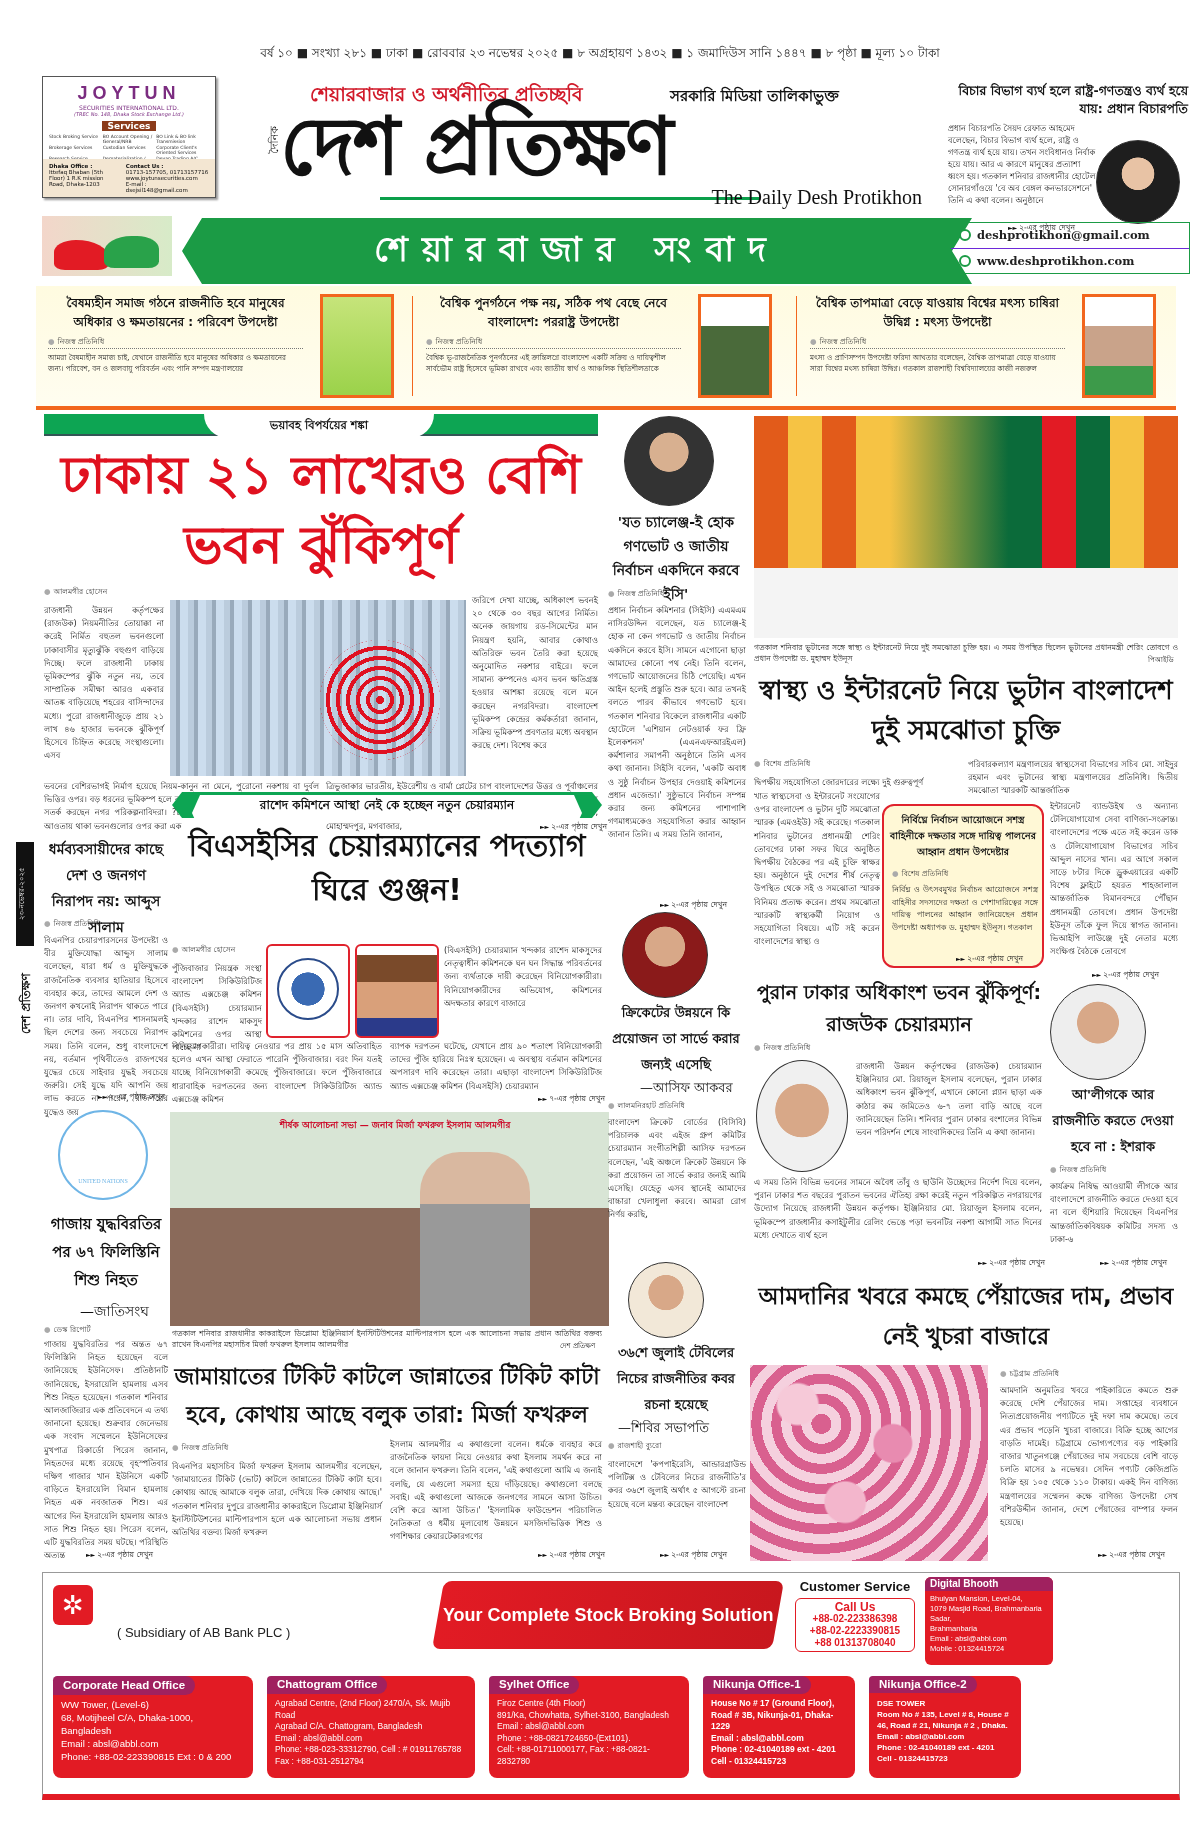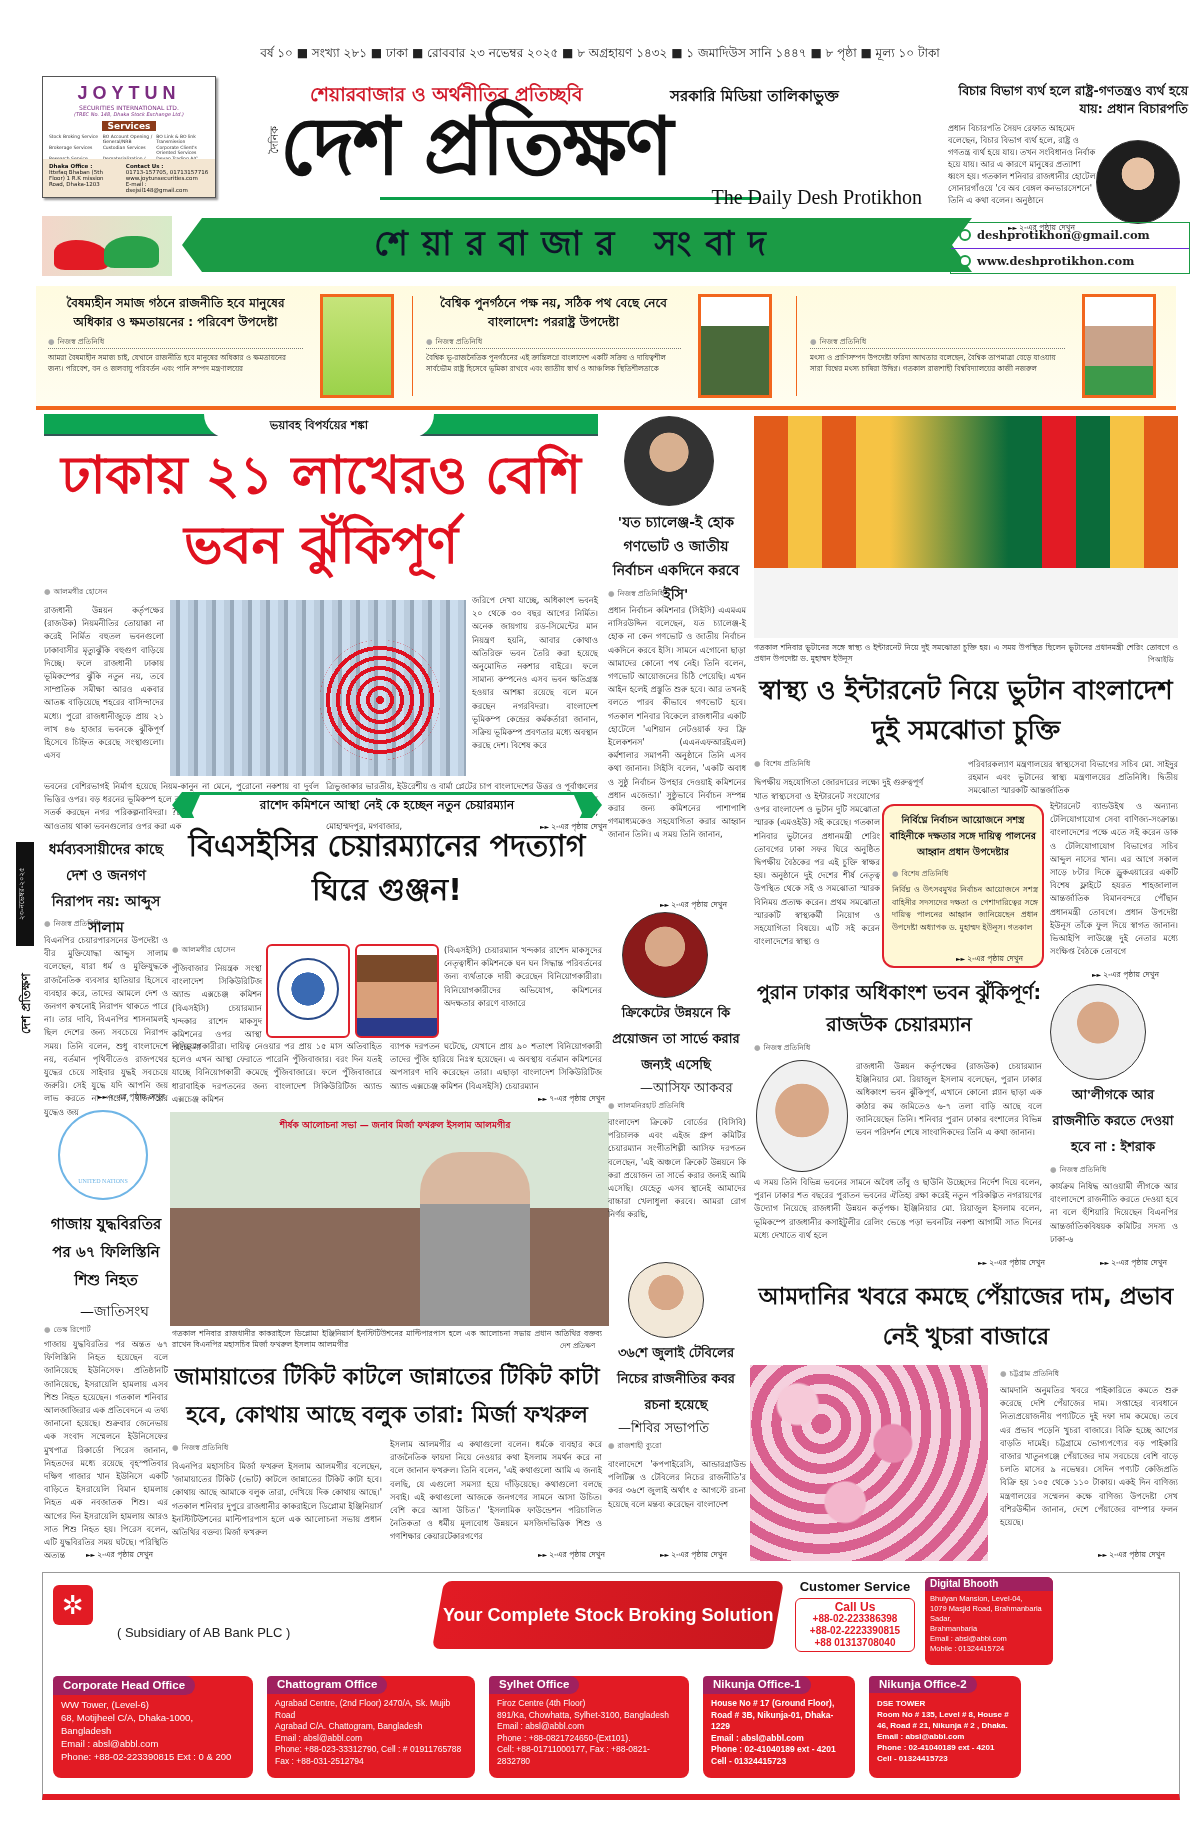--- a/index.html
+++ b/index.html
@@ -20,21 +20,21 @@
 .mh-rule{position:absolute;left:150px;top:117px;width:380px;height:3px;background:#0a9f4a}
 .topright{left:948px;top:82px;width:240px}
 .topright h3{font-size:12.5px;text-align:right;line-height:18px;font-weight:bold}
 .tr-body{position:relative;height:110px;margin-top:4px}
 .tr-text{font-size:8.2px;line-height:12px;width:150px;color:#222}
 .tr-photo{position:absolute;right:8px;top:18px;width:84px;height:84px;border-radius:50%;border:1px solid #333;background:radial-gradient(circle at 50% 40%,#e8c3a5 0 25%,#1e1e1e 26% 100%);overflow:hidden}
 .banner{left:42px;top:216px;width:900px;height:60px;background:linear-gradient(90deg,#fff 0,#fff 15%,transparent 15%)}
 .ban-img{position:absolute;left:0;top:0;width:130px;height:60px;background:linear-gradient(90deg,#f3d6ca,#d7ebc8)}
 .ban-bear{position:absolute;left:12px;top:24px;width:55px;height:30px;background:#e21b24;border-radius:40% 60% 20% 20%}
 .ban-bull{position:absolute;left:62px;top:20px;width:55px;height:32px;background:#29a24a;border-radius:50% 40% 20% 20%}
-.ban-green{position:absolute;left:140px;top:2px;width:790px;height:54px;background:#1b9b45;clip-path:polygon(20px 0,100% 0,calc(100% - 20px) 50%,100% 100%,20px 100%,0 50%);color:#0f172a;font-size:34px;font-weight:bold;letter-spacing:14px;display:flex;align-items:center;justify-content:center}
+.ban-green{position:absolute;left:140px;top:2px;width:790px;height:66px;background:#1b9b45;clip-path:polygon(20px 0,100% 0,calc(100% - 20px) 50%,100% 100%,20px 100%,0 50%);color:#ffffff;font-size:34px;font-weight:bold;letter-spacing:14px;display:flex;align-items:center;justify-content:center}
 .contact{left:950px;top:222px;width:240px;height:52px;border:1px solid #1b9b45;font-family:"DejaVu Serif",serif;font-size:11.5px;font-weight:bold;color:#222}
 .contact div{height:25px;line-height:25px;padding-left:26px;position:relative}
 .contact div+div{border-top:1px solid #6d28d9}
 .contact span.ic{position:absolute;left:8px;top:6px;width:12px;height:12px;border-radius:50%;border:2px solid #1b9b45;background:#fff}
 .strip{left:36px;top:286px;width:1140px;height:124px;background:linear-gradient(#fffbe0,#fffdf0);border-bottom:4px solid #f2661d}
 .sitem{position:absolute;top:8px;width:370px;height:108px}
 .sitem h4{position:absolute;left:6px;top:0;width:255px;font-size:12px;line-height:19px;text-align:center;font-weight:bold}
 .sitem .byl{position:absolute;left:6px;top:42px;font-size:7.5px;color:#333}
 .sitem .dots{position:absolute;left:6px;top:54px;width:255px;border-top:1px dotted #777}
 .sitem p{position:absolute;left:6px;top:58px;width:255px;font-size:7.2px;line-height:11px;color:#222}
@@ -146,20 +146,21 @@
   <div class="sep" style="left:376px"></div>
   <div class="sitem" style="left:384px">
     <h4>বৈশ্বিক পুনর্গঠনে পক্ষ নয়, সঠিক পথ বেছে নেবে বাংলাদেশ: পররাষ্ট্র উপদেষ্টা</h4>
     <div class="byl byline" style="position:absolute">নিজস্ব প্রতিনিধি</div>
     <div class="dots"></div>
     <p>বৈশ্বিক ভূ-রাজনৈতিক পুনর্গঠনের এই ক্রান্তিলগ্নে বাংলাদেশ একটি সক্রিয় ও দায়িত্বশীল সার্বভৌম রাষ্ট্র হিসেবে ভূমিকা রাখবে এবং জাতীয় স্বার্থ ও আঞ্চলিক স্থিতিশীলতাকে</p>
     <div class="ph" style="background:linear-gradient(#fff 0 30%,#4a6a3a 30%)"></div>
   </div>
   <div class="sep" style="left:760px"></div>
   <div class="sitem" style="left:768px">
+    <h4>বৈশ্বিক তাপমাত্রা বেড়ে যাওয়ায় বিশ্বের মৎস্য চাষিরা উদ্বিগ্ন : মৎস্য উপদেষ্টা</h4>
     <div class="byl byline" style="position:absolute">নিজস্ব প্রতিনিধি</div>
     <div class="dots"></div>
     <p>মৎস্য ও প্রাণিসম্পদ উপদেষ্টা ফরিদা আখতার বলেছেন, বৈশ্বিক তাপমাত্রা বেড়ে যাওয়ায় সারা বিশ্বের মৎস্য চাষিরা উদ্বিগ্ন। গতকাল রাজশাহী বিশ্ববিদ্যালয়ের কাজী নজরুল</p>
     <div class="ph" style="background:linear-gradient(#fff 0 30%,#c9a38a 30% 70%,#3d9a4a 70%)"></div>
   </div>
 </div>
 
 <div class="abs kicker">
     <span>ভয়াবহ বিপর্যয়ের শঙ্কা</span>
   </div>

